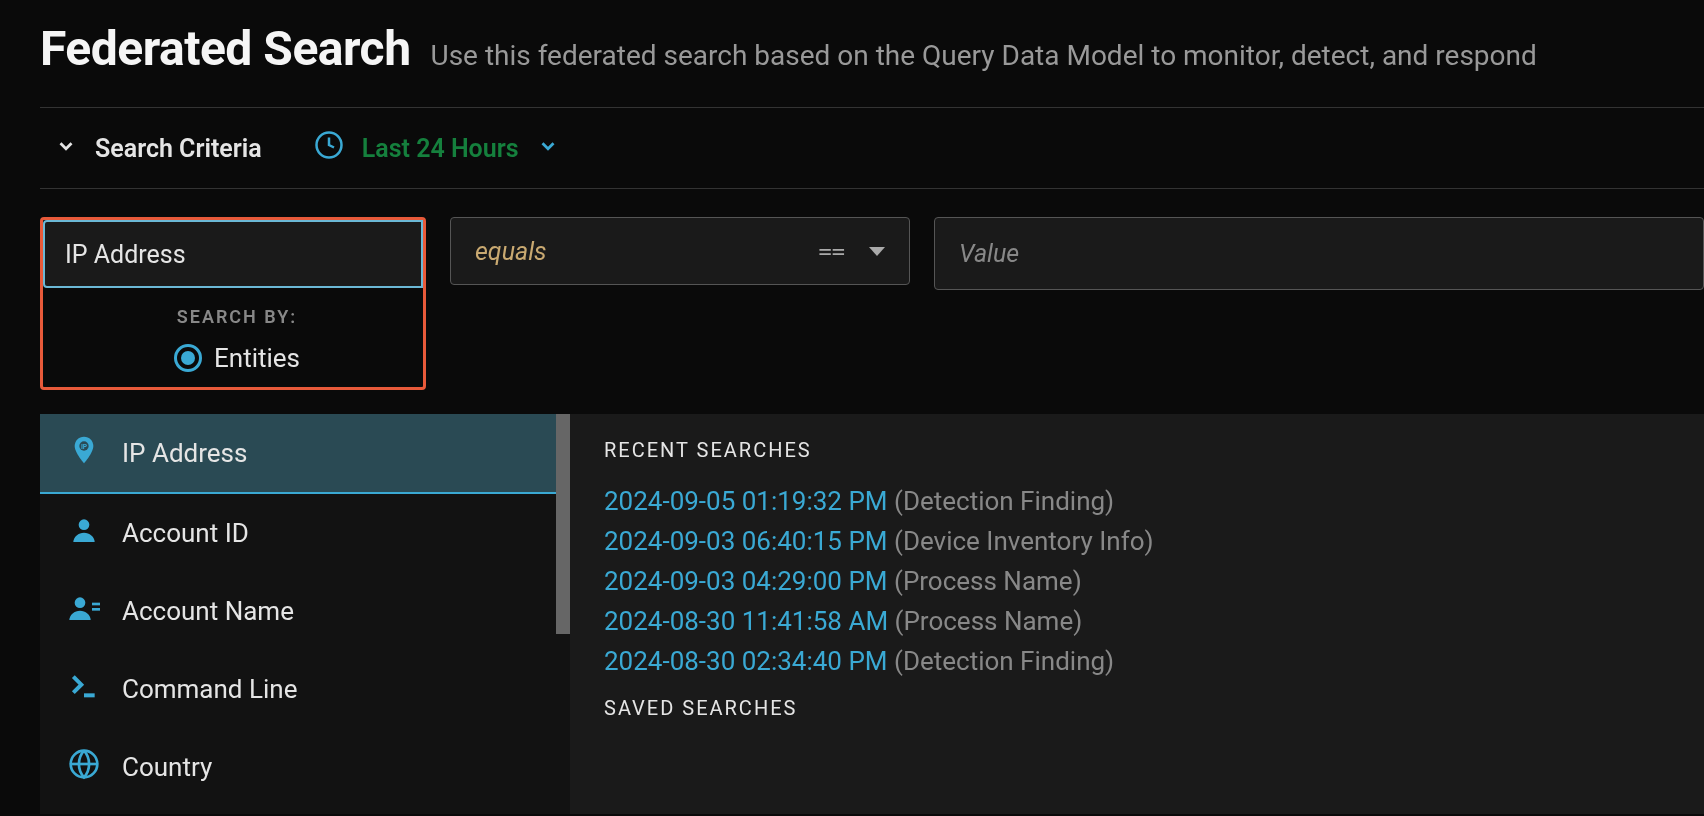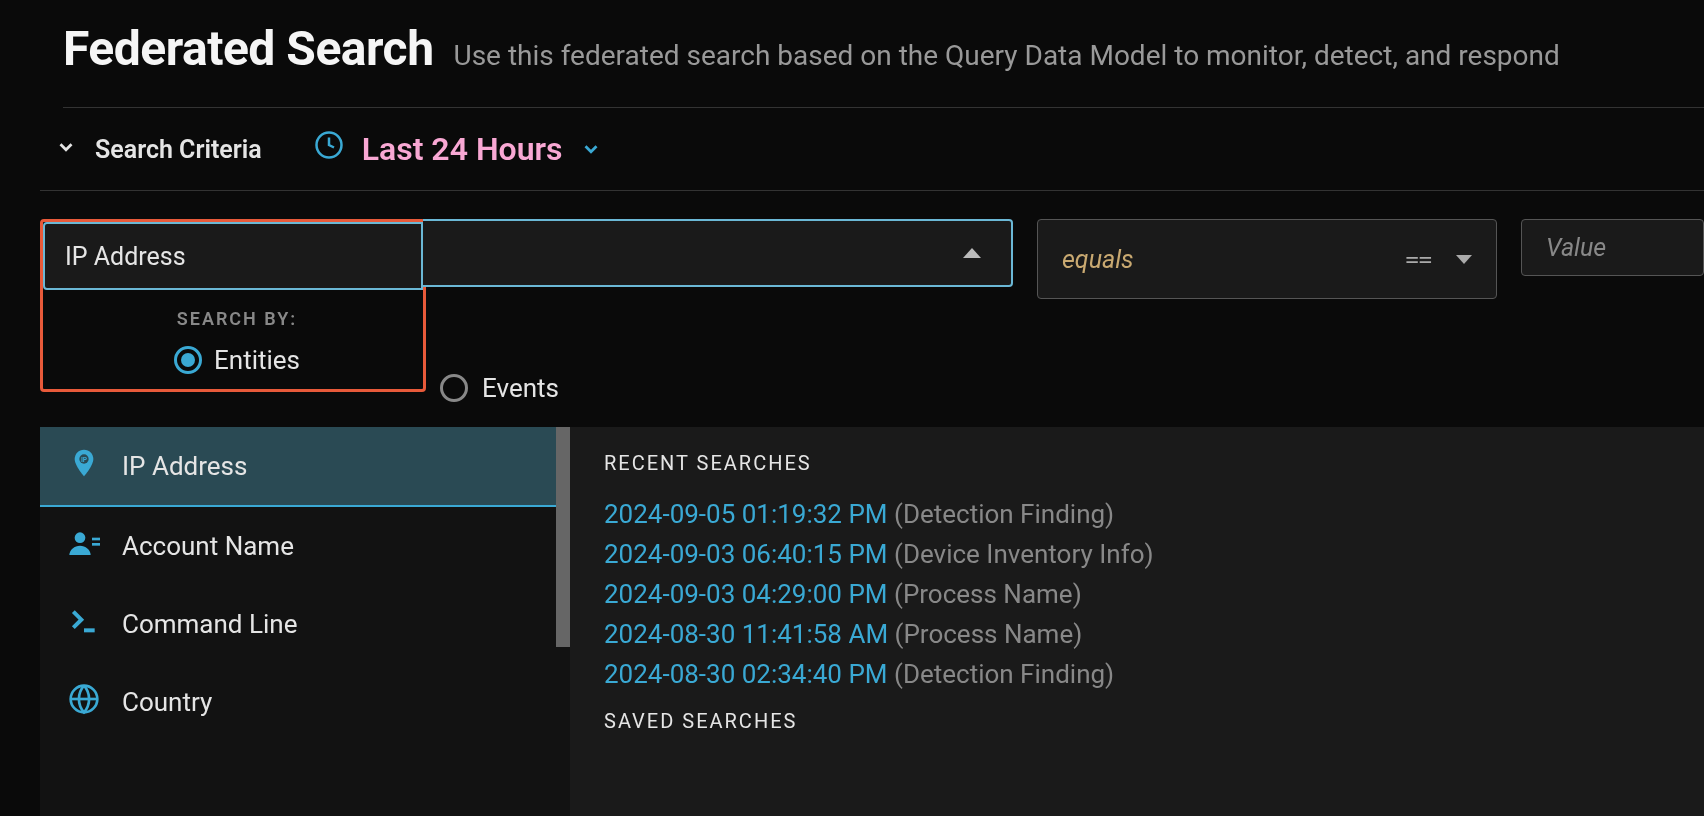--- a/index.html
+++ b/index.html
@@ -12,21 +12,20 @@
     overflow: hidden;
   }
   .container { padding: 20px 0 0 40px; }
   .header-row {
     display: flex;
     align-items: baseline;
     gap: 20px;
     padding-bottom: 30px;
     border-bottom: 1px solid #333;
     margin-right: 0;
-    margin-left: 23px;
   }
   .page-title {
     font-size: 48px;
     font-weight: 700;
     color: #f5f5f5;
     letter-spacing: -0.5px;
   }
   .page-subtitle {
     font-size: 28px;
     color: #999;
@@ -55,22 +54,22 @@
     color: #3aa9d4;
     font-size: 25px;
     font-weight: 600;
     margin-left: 50px;
   }
   .connectors-group svg { flex-shrink: 0; }
   .time-group {
     display: flex;
     align-items: center;
     gap: 18px;
-    color: #f9a8d4;
-    font-size: 32px;
+    color: #15803d;
+    font-size: 25px;
     font-weight: 600;
     margin-left: 10px;
   }
   .input-row {
     display: flex;
     gap: 24px;
     padding: 28px 0 0 0;
     align-items: flex-start;
   }
   .highlight-col {
@@ -138,35 +137,35 @@
     height: 14px;
     border-radius: 50%;
     background: #3aa9d4;
   }
   .radio-label { font-size: 26px; color: #e5e5e5; }
   .operator-dropdown {
     background: #1a1a1a;
     border: 1px solid #555;
     border-radius: 4px;
     padding: 0 24px;
-    height: 80px;
+    height: 68px;
     width: 460px;
     display: flex;
     align-items: center;
     justify-content: space-between;
   }
   .operator-label { font-size: 25px; color: #c9a971; font-style: italic; }
   .operator-symbol { font-size: 22px; color: #aaa; font-family: monospace; }
   .operator-right { display: flex; align-items: center; gap: 24px; }
   .value-input {
     background: #1a1a1a;
     border: 1px solid #555;
     border-radius: 4px;
     padding: 0 24px;
-    height: 57px;
+    height: 73px;
     flex: 1;
     display: flex;
     align-items: center;
     font-size: 25px;
     color: #888;
     font-style: italic;
     min-width: 80px;
   }
   .dropdown-panel {
     display: flex;
@@ -294,29 +293,20 @@
         <div class="searchby-row">
           <span class="searchby-label">SEARCH BY:</span>
           <div class="radio-wrap">
             <div class="radio-outer active">
                 <div class="radio-inner"></div>
               </div>
             <span class="radio-label">Entities</span>
           </div>
         </div>
       </div>
-      <div>
-        <div class="entity-dropdown-wide">
-          <span class="caret-up"></span>
-        </div>
-        <div class="events-outside radio-wrap">
-          <div class="radio-outer"></div>
-          <span class="radio-label">Events</span>
-        </div>
-      </div>
     </div>
 
     <div class="operator-dropdown">
       <span class="operator-label">equals</span>
       <div class="operator-right">
         <span class="operator-symbol">==</span>
         <span class="caret-down-sm"></span>
       </div>
     </div>
 
@@ -333,20 +323,29 @@
               <path d="M12 2C8 2 5 5 5 9c0 5 7 13 7 13s7-8 7-13c0-4-3-7-7-7z"></path>
               <circle cx="12" cy="9" r="3.5" fill="#2a4a54"></circle>
               <text x="12" y="11" font-size="5" fill="#3aa9d4" text-anchor="middle" font-weight="bold">IP</text>
             </svg>
         </span>
         <span>IP Address</span>
       </div>
       <div class="entity-item">
         <span>
           <svg width="32" height="32" viewBox="0 0 24 24" fill="#3aa9d4">
+              <circle cx="12" cy="8" r="4"></circle>
+              <path d="M4 21c0-4 4-7 8-7s8 3 8 7"></path>
+            </svg>
+        </span>
+        <span>Account ID</span>
+      </div>
+      <div class="entity-item">
+        <span>
+          <svg width="32" height="32" viewBox="0 0 24 24" fill="#3aa9d4">
               <circle cx="9" cy="8" r="4"></circle>
               <path d="M1 21c0-4 4-7 8-7s8 3 8 7"></path>
               <line x1="18" y1="9" x2="24" y2="9" stroke="#3aa9d4" stroke-width="2"></line>
               <line x1="18" y1="13" x2="24" y2="13" stroke="#3aa9d4" stroke-width="2"></line>
             </svg>
         </span>
         <span>Account Name</span>
       </div>
       <div class="entity-item">
         <span>

